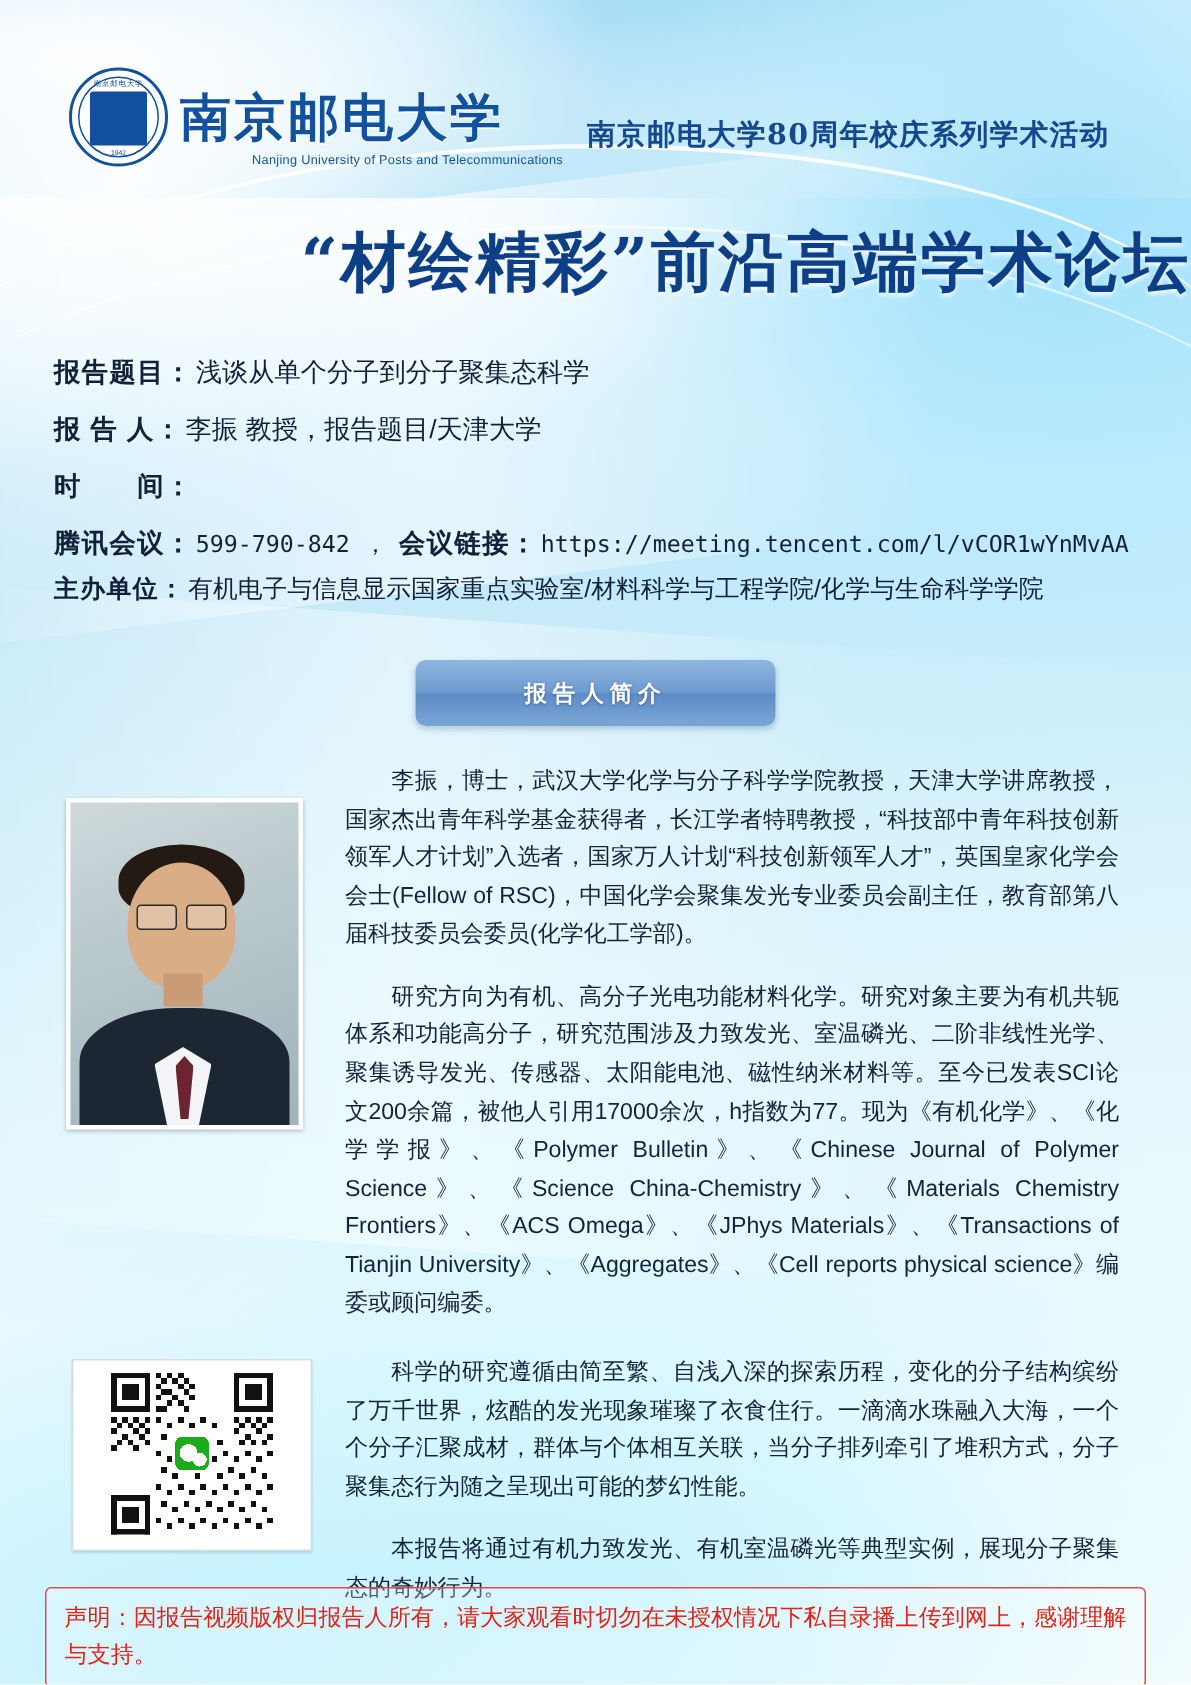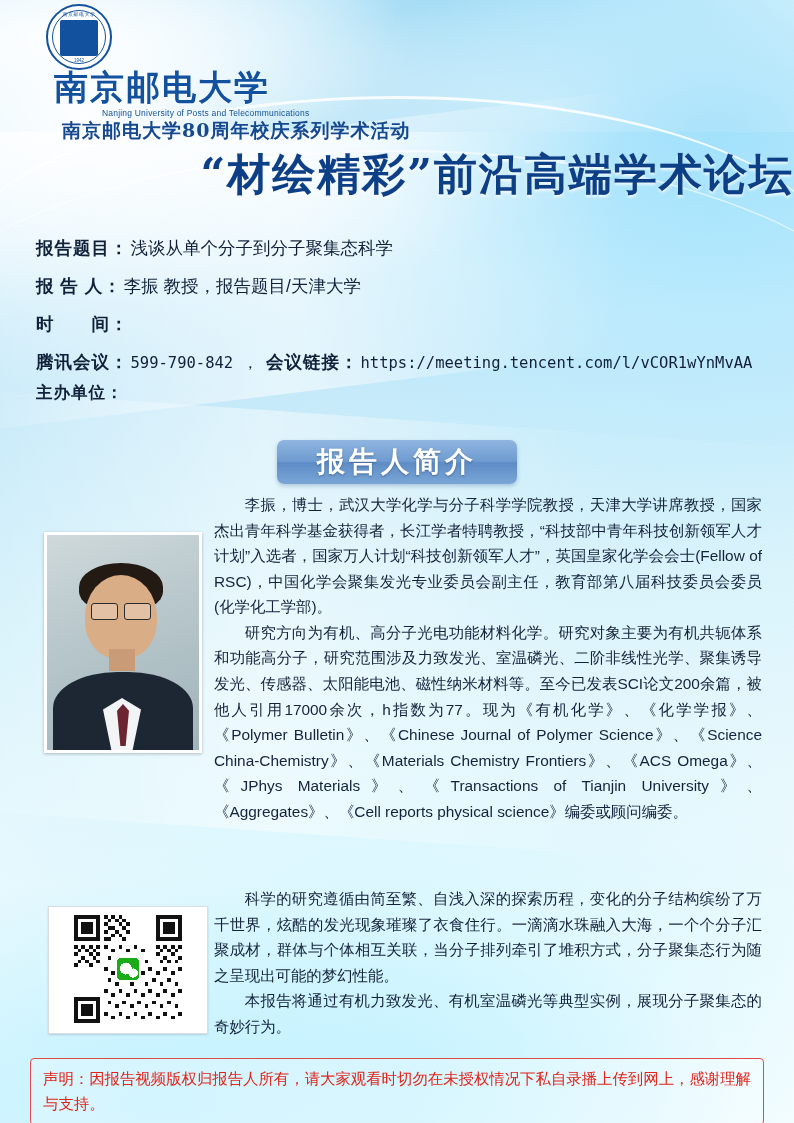--- a/index.html
+++ b/index.html
@@ -41,21 +41,21 @@
                radial-gradient(ellipse 420px 160px at 70% 80%, rgba(255,255,255,0.6) 0%, rgba(255,255,255,0) 70%);}
   .curve{position:absolute;left:-5%;top:96px;width:110%;height:160px;
     border-top:3px solid rgba(255,255,255,0.85);
     border-radius:50% 50% 0 0 / 100% 100% 0 0;}
   .curve2{position:absolute;left:-15%;top:150px;width:130%;height:220px;
     border-top:2px solid rgba(255,255,255,0.6);
     border-radius:50% 50% 0 0 / 100% 100% 0 0;}
 
   
   .header{position:absolute;left:0;top:38px;width:794px;height:80px;display:flex;align-items:center;}
-  .logo{margin-left:46px;display:flex;align-items:flex-start;flex-direction:column;}
+  .logo{margin-left:46px;display:flex;align-items:flex-end;}
   .crest{width:62px;height:62px;border-radius:50%;border:2.5px solid #12519e;
     background:#ffffff;position:relative;flex:none;}
   .crest .ring{position:absolute;left:4px;top:4px;right:4px;bottom:4px;border-radius:50%;
     border:1px solid #12519e;}
   .crest .inner{position:absolute;left:12px;top:14px;right:12px;bottom:12px;
     background:#12519e;border-radius:2px;}
   .crest .cn{position:absolute;left:0;right:0;top:5px;text-align:center;font-size:5px;color:#12519e;letter-spacing:.5px;}
   .crest .yr{position:absolute;left:0;right:0;bottom:5px;text-align:center;font-size:4.5px;color:#12519e;}
   .uni{margin-left:8px;}
   .uni .cnname{font-family:"DejaVu Serif","Liberation Serif",serif;font-weight:bold;
@@ -79,21 +79,21 @@
   .mono{font-family:"DejaVu Sans Mono","Liberation Mono",monospace;font-size:15.5px;letter-spacing:0;}
   .info .row.tight{margin-bottom:8px;}
   .info .row.small{font-size:16.5px;}
 
   
   .banner{position:absolute;width:240px;height:44px;left:277px;
     background:linear-gradient(180deg,#8fb6e0 0%, #6f9bd0 48%, #5e8cc6 52%, #7aa6d6 100%);
     border-radius:7px;box-shadow:0 2px 4px rgba(40,80,130,.28);
     display:flex;align-items:center;justify-content:center;}
   .banner span{font-family:"DejaVu Serif","Liberation Serif",serif;font-weight:bold;
-    font-size:28px;color:#ffffff;letter-spacing:4px;text-shadow:0 1px 2px rgba(30,60,100,.5);}
+    font-size:15px;color:#ffffff;letter-spacing:4px;text-shadow:0 1px 2px rgba(30,60,100,.5);}
   #banner-bio{top:440px;}
   #banner-abs{top:818px;}
 
   
   .photo{position:absolute;left:44px;top:532px;width:152px;height:215px;
     background:#ffffff;padding:3px;box-shadow:0 1px 3px rgba(0,0,0,.25);}
   .photo .ph{width:100%;height:100%;position:relative;overflow:hidden;
     background:linear-gradient(160deg,#cfd9db 0%,#b9c8cc 40%,#9fb3ba 100%);}
   .photo .head{position:absolute;left:38px;top:40px;width:72px;height:84px;border-radius:50% 50% 45% 45%;
     background:#d9ad86;}
@@ -109,21 +109,21 @@
   .photo .tie{position:absolute;left:70px;bottom:4px;width:12px;height:42px;background:#6c2430;
     clip-path:polygon(50% 0,100% 16%,72% 100%,28% 100%,0 16%);}
 
   
   .qr{position:absolute;left:48px;top:906px;width:158px;height:126px;background:#ffffff;
     border:1px solid #d8dee3;box-shadow:0 1px 2px rgba(0,0,0,.15);}
   .qr svg{display:block;margin:8px auto;}
 
   
   .bodytext{position:absolute;color:#14233c;font-size:15.4px;line-height:1.66;text-align:justify;}
-  .bodytext p{margin:0;}
+  .bodytext p{margin:16px;}
   .bodytext p + p{margin-top:0px;}
   #bio-text{left:214px;top:492px;width:548px;}
   #abs-text{left:214px;top:886px;width:548px;}
   .indent{text-indent:2em;}
 
   
   .notice{position:absolute;left:30px;top:1058px;width:734px;
     border:1px solid #e04a4a;border-radius:4px;background:rgba(255,255,255,0.28);
     padding:8px 12px;box-sizing:border-box;}
   .notice span{color:#e2231a;font-size:15.4px;line-height:1.6;font-weight:500;}
@@ -173,20 +173,21 @@
       <span class="lbl">时　　间：</span>
     </div>
     <div class="row tight">
       <span class="lbl">腾讯会议：</span>
       <span class="val mono">599-790-842 ，</span>
       <span class="lbl" style="margin-left:8px">会议链接：</span>
       <span class="val mono">https://meeting.tencent.com/l/vCOR1wYnMvAA</span>
     </div>
     <div class="row small">
       <span class="lbl">主办单位：</span>
+      <span class="val">有机电子与信息显示国家重点实验室/材料科学与工程学院/化学与生命科学学院</span>
     </div>
   </div>
 
   <div class="banner" id="banner-bio">
     <span>报告人简介</span>
   </div>
 
   <div class="photo">
     <div class="ph">
       <div class="hair"></div>

